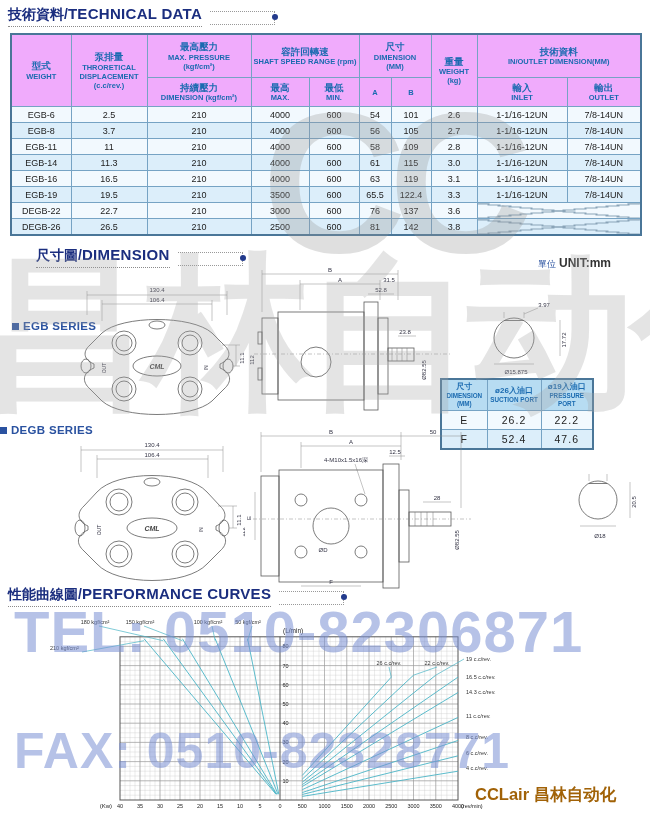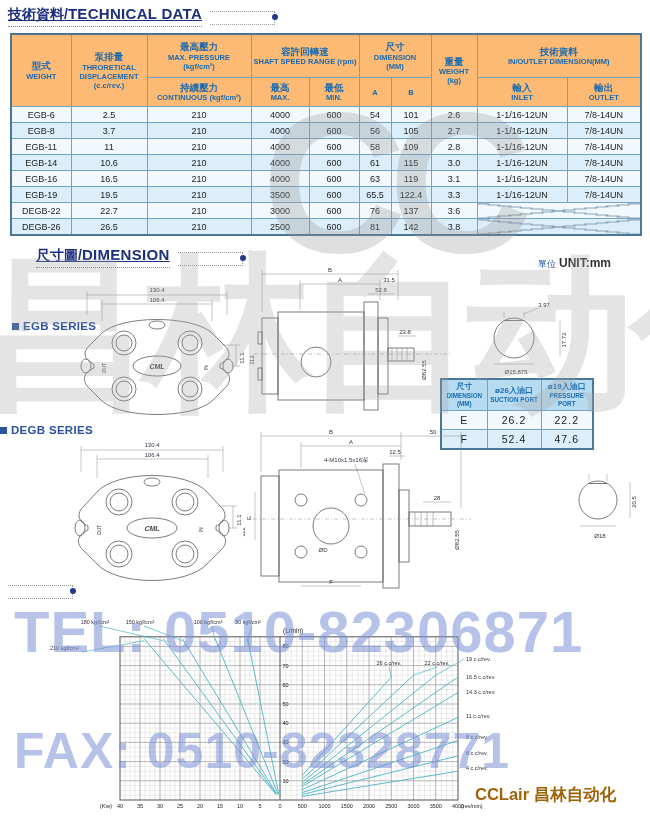--- a/index.html
+++ b/index.html
@@ -1,32 +1,32 @@
 <!DOCTYPE html>
 <html><head>
 <meta charset="utf-8">
 <style>
   html,body{margin:0;padding:0;background:#e8e8e8;}
   #page{position:relative;width:650px;height:821px;background:#ffffff;overflow:hidden;
         font-family:"Liberation Sans","DejaVu Sans",sans-serif;}
 
   
   .sec-title{position:absolute;display:flex;align-items:flex-end;gap:8px;color:#1b2e7f;font-weight:bold;}
-  .sec-title .ttl{border-bottom:1px dotted #8a8a8a;padding-bottom:2px;white-space:nowrap;text-decoration:underline;}
+  .sec-title .ttl{border-bottom:1px dotted #8a8a8a;padding-bottom:2px;white-space:nowrap;}
   .sec-title .zh{font-size:14px;}
   .sec-title .en{font-size:15px;letter-spacing:.3px;}
   .connector{position:relative;width:64px;height:12px;margin-bottom:2px;
              border-top:1px dotted #999;border-right:1px dotted #999;border-bottom:1px dotted #999;}
   .connector::after{content:"";position:absolute;right:-4px;top:2px;width:6px;height:6px;border-radius:50%;background:#223a8c;}
 
   
   #tech-table{position:absolute;left:10px;top:33px;width:630px;border-collapse:collapse;table-layout:fixed;
               border:2px solid #4a7698;}
   #tech-table th,#tech-table td{border:1px solid #76a3c4;padding:0;}
-  #tech-table thead th{background:#fdba74;color:#1a6ab0;font-weight:bold;font-size:7.5px;line-height:1.2;padding:1px 0;}
+  #tech-table thead th{background:#f0abfc;color:#1a6ab0;font-weight:bold;font-size:7.5px;line-height:1.2;padding:1px 0;}
   #tech-table .zh-h{font-size:9.5px;}
   #tech-table tbody td{font-size:9px;color:#222;text-align:center;height:15px;background:#f2f9fe;}
   #tech-table tbody tr:nth-child(even) td{background:#dceefa;}
   td.crossed{background-image:
       linear-gradient(to top right,transparent calc(50% - .6px),#8aa4b8 calc(50% - .6px),#8aa4b8 calc(50% + .6px),transparent calc(50% + .6px)),
       linear-gradient(to bottom right,transparent calc(50% - .6px),#8aa4b8 calc(50% - .6px),#8aa4b8 calc(50% + .6px),transparent calc(50% + .6px)) !important;}
 
   
   #unit-label{position:absolute;left:538px;top:256px;font-size:12px;color:#333;font-weight:bold;}
   #unit-label .u-zh{font-size:9px;color:#2a52a0;font-weight:normal;margin-right:3px;}
@@ -120,21 +120,21 @@
             <div>(kg)</div>
           </th>
         <th colspan="2">
           <div class="zh-h">技術資料</div>
             <div>IN/OUTLET DIMENSION(MM)</div>
           </th>
       </tr>
       <tr>
         <th style="height:26px">
           <div class="zh-h">持續壓力</div>
-            <div>CONTINUOUS (kgf/cm²)</div>
+            <div>DIMENSION (kgf/cm²)</div>
           </th>
         <th>
           <div class="zh-h">最高</div>
             <div>MAX.</div>
           </th>
         <th>
           <div class="zh-h">最低</div>
             <div>MIN.</div>
           </th>
         <th>
@@ -185,21 +185,21 @@
           <td>4000</td>
           <td>600</td>
           <td>58</td>
           <td>109</td>
           <td>2.8</td>
           <td>1-1/16-12UN</td>
           <td>7/8-14UN</td>
         </tr>
         <tr>
           <td>EGB-14</td>
-          <td>10.6</td>
+          <td>11.3</td>
           <td>210</td>
           <td>4000</td>
           <td>600</td>
           <td>61</td>
           <td>115</td>
           <td>3.0</td>
           <td>1-1/16-12UN</td>
           <td>7/8-14UN</td>
         </tr>
         <tr>
@@ -456,20 +456,21 @@
     <line x1="29" y1="31.5" x2="47" y2="31.5"></line>
     <line class="dl" x1="29" y1="22" x2="29" y2="29"></line>
       <line class="dl" x1="47" y1="22" x2="47" y2="29"></line>
     <line class="dl" x1="70" y1="30" x2="70" y2="66"></line>
     <text x="76" y="50" text-anchor="middle" transform="rotate(-90 76 50)">20.5</text>
     <line class="dl" x1="20" y1="74" x2="56" y2="74"></line>
     <text x="40" y="86" text-anchor="middle">Ø18</text>
   </svg>
 
   <div class="sec-title" style="left:8px;top:585px;">
+    <span class="ttl"><span class="zh">性能曲線圖/</span><span class="en">PERFORMANCE CURVES</span></span>
     <span class="connector"></span>
   </div>
 
   <svg id="perf-chart" width="650" height="212" viewBox="0 0 650 212">
       <line x1="120" y1="187.2" x2="458" y2="187.2" stroke="#cccccc" stroke-width="0.4"></line>
       <line x1="120" y1="182.4" x2="458" y2="182.4" stroke="#cccccc" stroke-width="0.4"></line>
       <line x1="120" y1="177.6" x2="458" y2="177.6" stroke="#cccccc" stroke-width="0.4"></line>
       <line x1="120" y1="172.8" x2="458" y2="172.8" stroke="#cccccc" stroke-width="0.4"></line>
       <line x1="120" y1="168" x2="458" y2="168" stroke="#cccccc" stroke-width="0.4"></line>
       <line x1="120" y1="163.2" x2="458" y2="163.2" stroke="#cccccc" stroke-width="0.4"></line>

